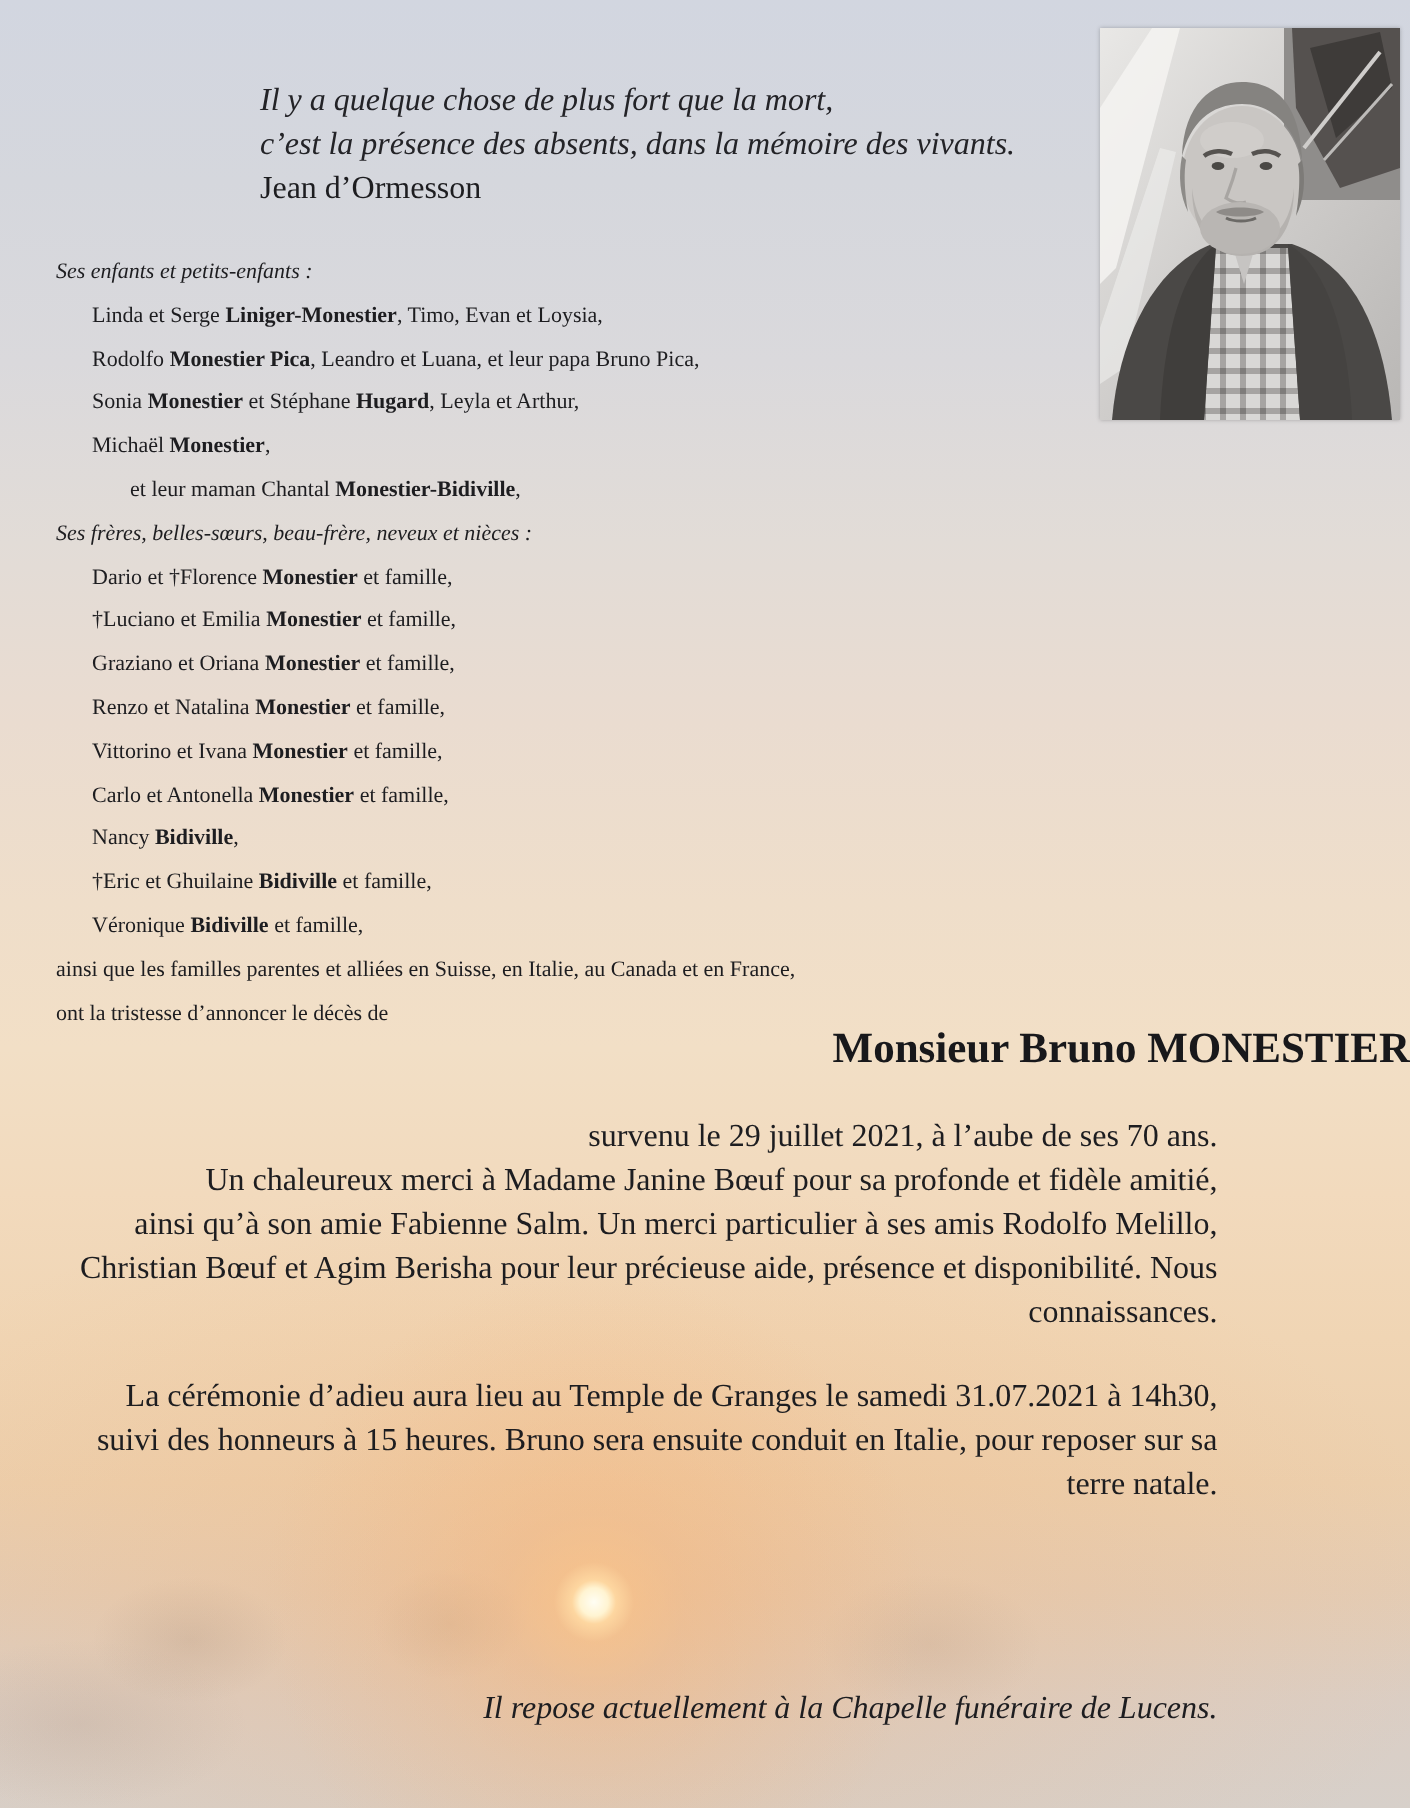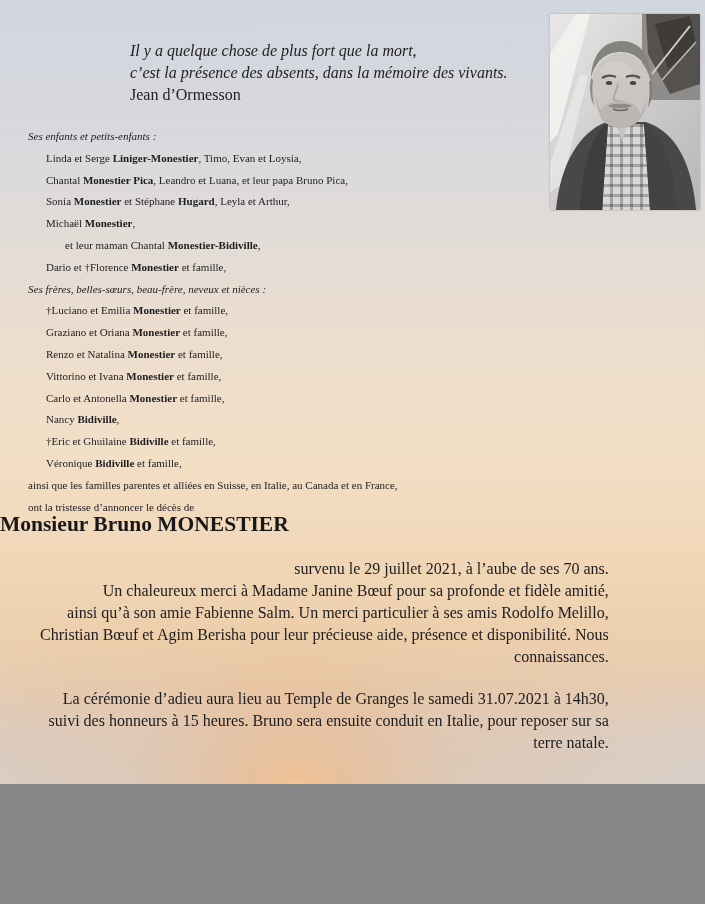--- a/index.html
+++ b/index.html
@@ -1,19 +1,19 @@
 <!DOCTYPE html>
 <html><head>
 <meta charset="utf-8">
 <style>
   html, body { margin: 0; padding: 0; background: #888; }
   .page {
     position: relative;
     width: 705px;
-    height: 784px;
+    height: 904px;
     overflow: hidden;
     font-family: "Liberation Serif", "DejaVu Serif", serif;
     color: #1d1d20;
     background:
       
       radial-gradient(circle at 297px 801px,
         #fffef4 0, #fff4d2 7px, rgba(255,216,160,0.92) 11px,
         rgba(250,191,131,0.62) 20px, rgba(247,181,121,0.36) 45px,
         rgba(246,179,119,0.18) 95px, rgba(246,179,119,0) 165px),
       
@@ -48,21 +48,21 @@
     box-shadow: 0 0 2px rgba(0,0,0,0.25);
   }
   .family-block {
     position: absolute;
     top: 126px; left: 28px;
     font-size: 11px; line-height: 21.8px;
   }
   .title {
     position: absolute;
     top: 510px; left: 0; width: 705px;
-    text-align: left;
+    text-align: right;
     font-size: 21.5px; line-height: 28px;
     font-weight: bold; color: #18181b;
   }
   .body-block {
     position: absolute;
     top: 558px; left: 40px;
     font-size: 16px; line-height: 22px; text-align: right;
   }
   .line { white-space: nowrap; }
   .line .b { font-weight: bold; }
@@ -124,26 +124,26 @@
       <path d="M46,80 C46,102 56,114 71,114 C87,114 97,102 97,80 C95,100 86,108 71,108 C57,108 48,98 46,80 Z" fill="#b5b2af"></path>
       <ellipse cx="70" cy="100" rx="20" ry="13" fill="#b9b6b3"></ellipse>
       <path d="M58,92 C62,89 78,89 82,92 C78,95 62,95 58,92 Z" fill="#8e8b88"></path>
       <path d="M63,95 C67,97 74,97 78,95" stroke="#6b6966" stroke-width="1.5" fill="none"></path>
     </g>
   </svg>
 
   <div class="family-block">
       <div class="line header"><span>Ses enfants et petits-enfants :</span></div>
       <div class="line name"><span>Linda et Serge </span><span class="b">Liniger-Monestier</span><span>, Timo, Evan et Loysia,</span></div>
-      <div class="line name"><span>Chantal </span><span class="b">Monestier Pica</span><span>, Leandro et Luana, et leur papa Bruno Pica,</span></div>
+      <div class="line name"><span>Rodolfo </span><span class="b">Monestier Pica</span><span>, Leandro et Luana, et leur papa Bruno Pica,</span></div>
       <div class="line name"><span>Sonia </span><span class="b">Monestier</span><span> et Stéphane </span><span class="b">Hugard</span><span>, Leyla et Arthur,</span></div>
       <div class="line name"><span>Michaël </span><span class="b">Monestier</span><span>,</span></div>
       <div class="line name2"><span>et leur maman Chantal </span><span class="b">Monestier-Bidiville</span><span>,</span></div>
+      <div class="line header"><span>Ses frères, belles-sœurs, beau-frère, neveux et nièces :</span></div>
       <div class="line name"><span>Dario et †Florence </span><span class="b">Monestier</span><span> et famille,</span></div>
-      <div class="line header"><span>Ses frères, belles-sœurs, beau-frère, neveux et nièces :</span></div>
       <div class="line name"><span>†Luciano et Emilia </span><span class="b">Monestier</span><span> et famille,</span></div>
       <div class="line name"><span>Graziano et Oriana </span><span class="b">Monestier</span><span> et famille,</span></div>
       <div class="line name"><span>Renzo et Natalina </span><span class="b">Monestier</span><span> et famille,</span></div>
       <div class="line name"><span>Vittorino et Ivana </span><span class="b">Monestier</span><span> et famille,</span></div>
       <div class="line name"><span>Carlo et Antonella </span><span class="b">Monestier</span><span> et famille,</span></div>
       <div class="line name"><span>Nancy </span><span class="b">Bidiville</span><span>,</span></div>
       <div class="line name"><span>†Eric et Ghuilaine </span><span class="b">Bidiville</span><span> et famille,</span></div>
       <div class="line name"><span>Véronique </span><span class="b">Bidiville</span><span> et famille,</span></div>
       <div class="line"><span>ainsi que les familles parentes et alliées en Suisse, en Italie, au Canada et en France,</span></div>
       <div class="line"><span>ont la tristesse d’annoncer le décès de</span></div>

